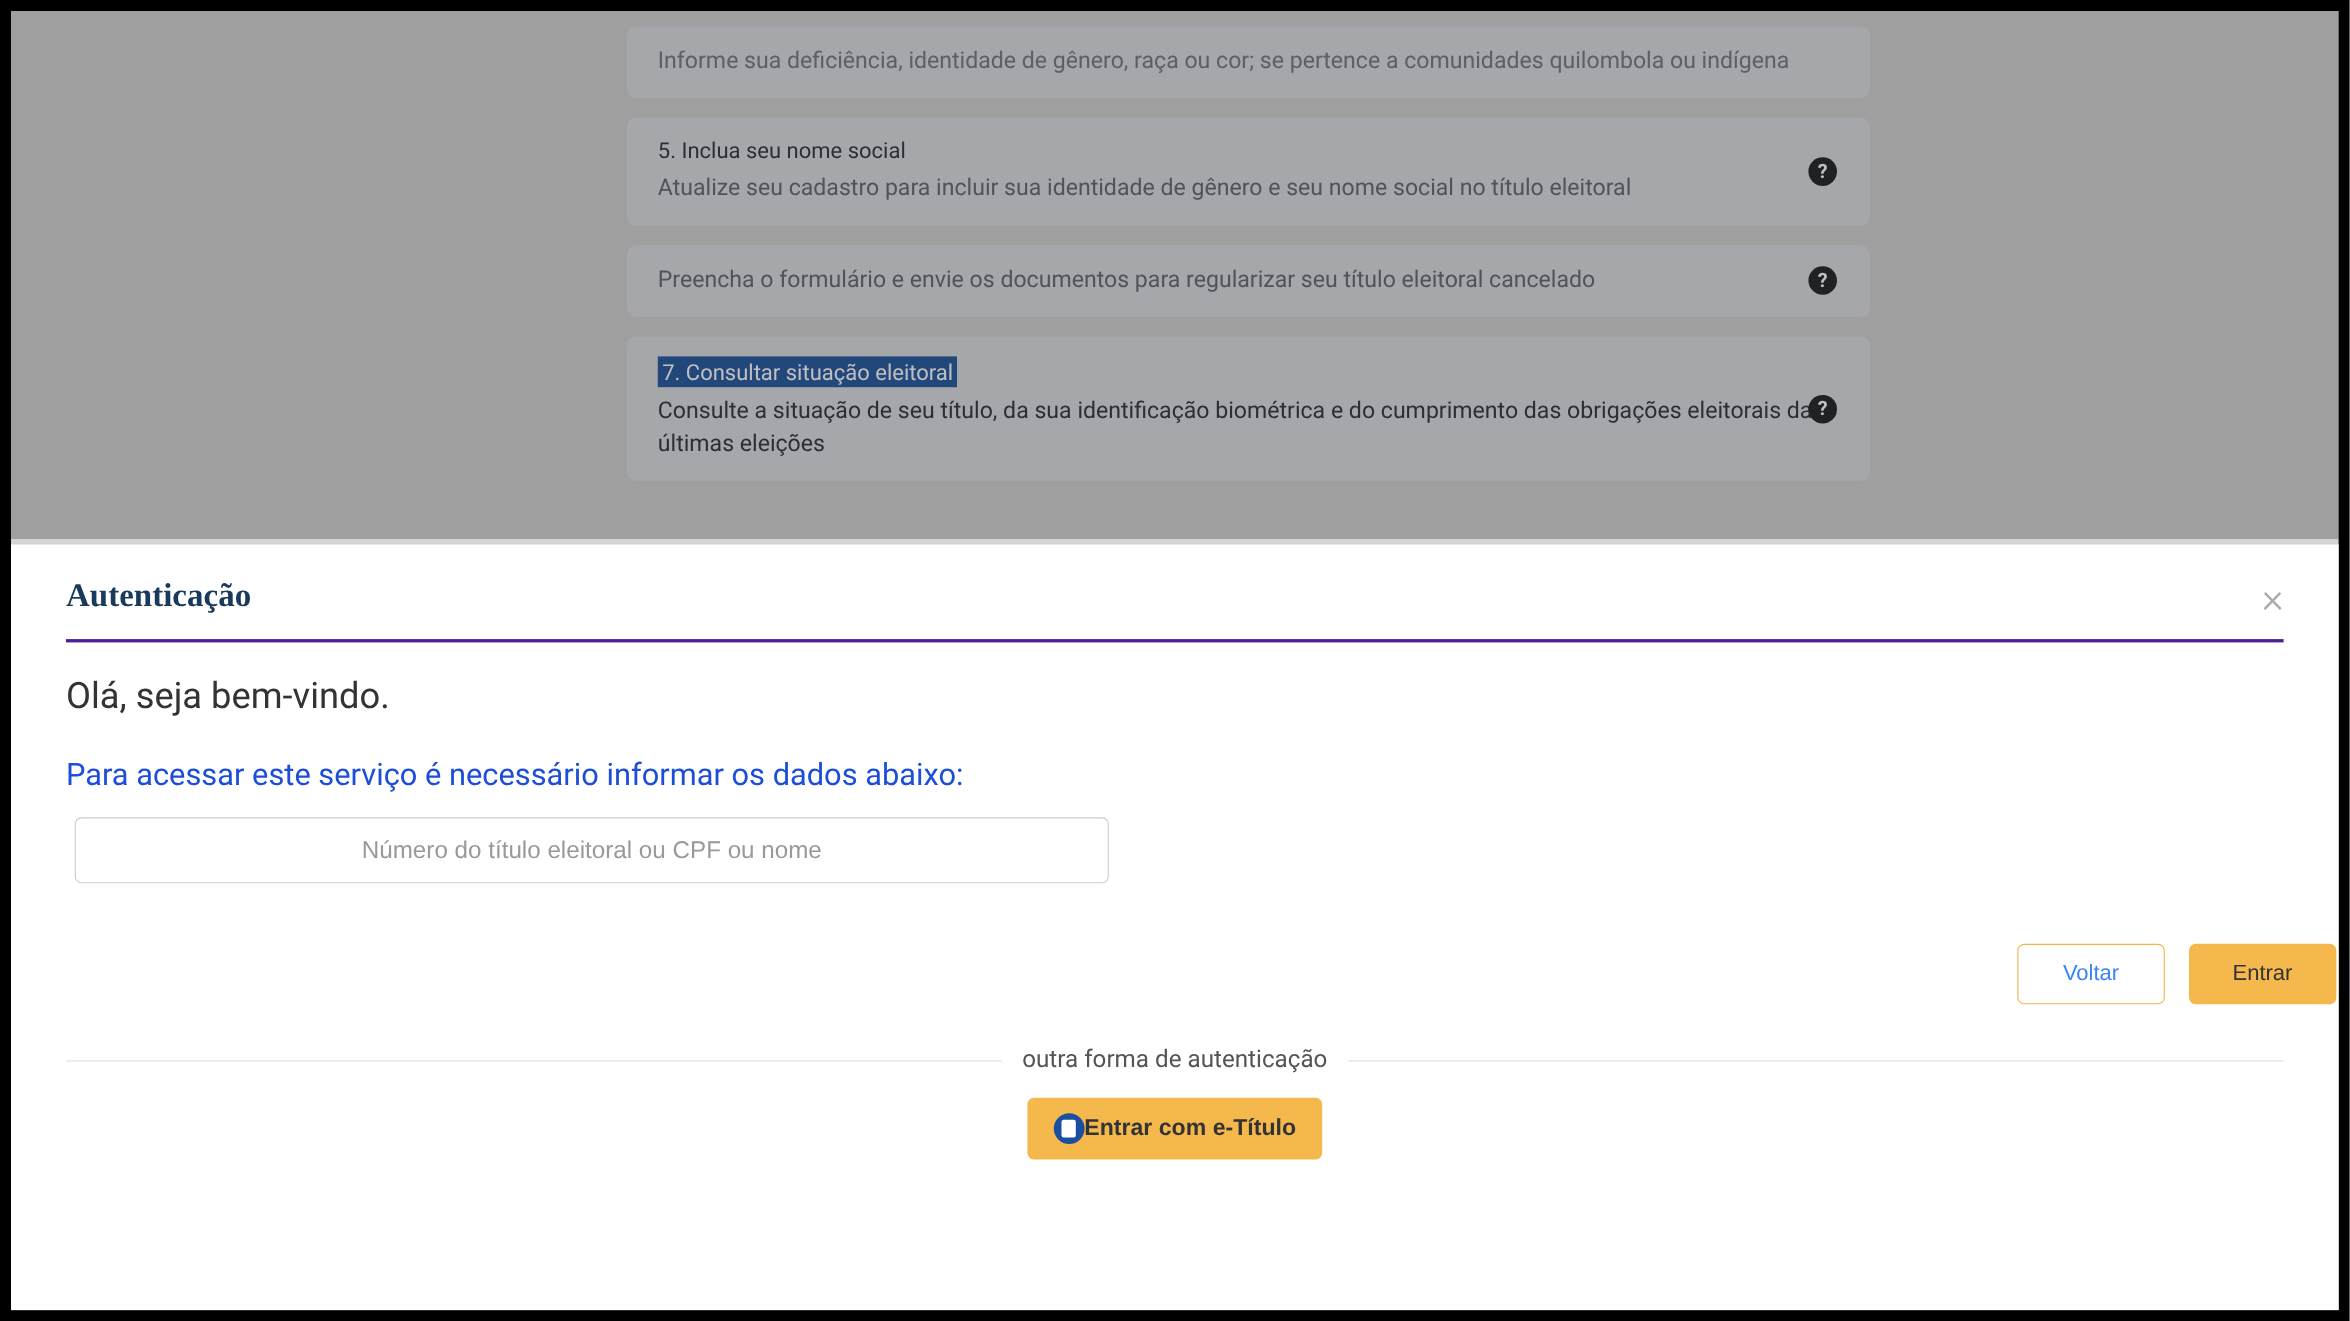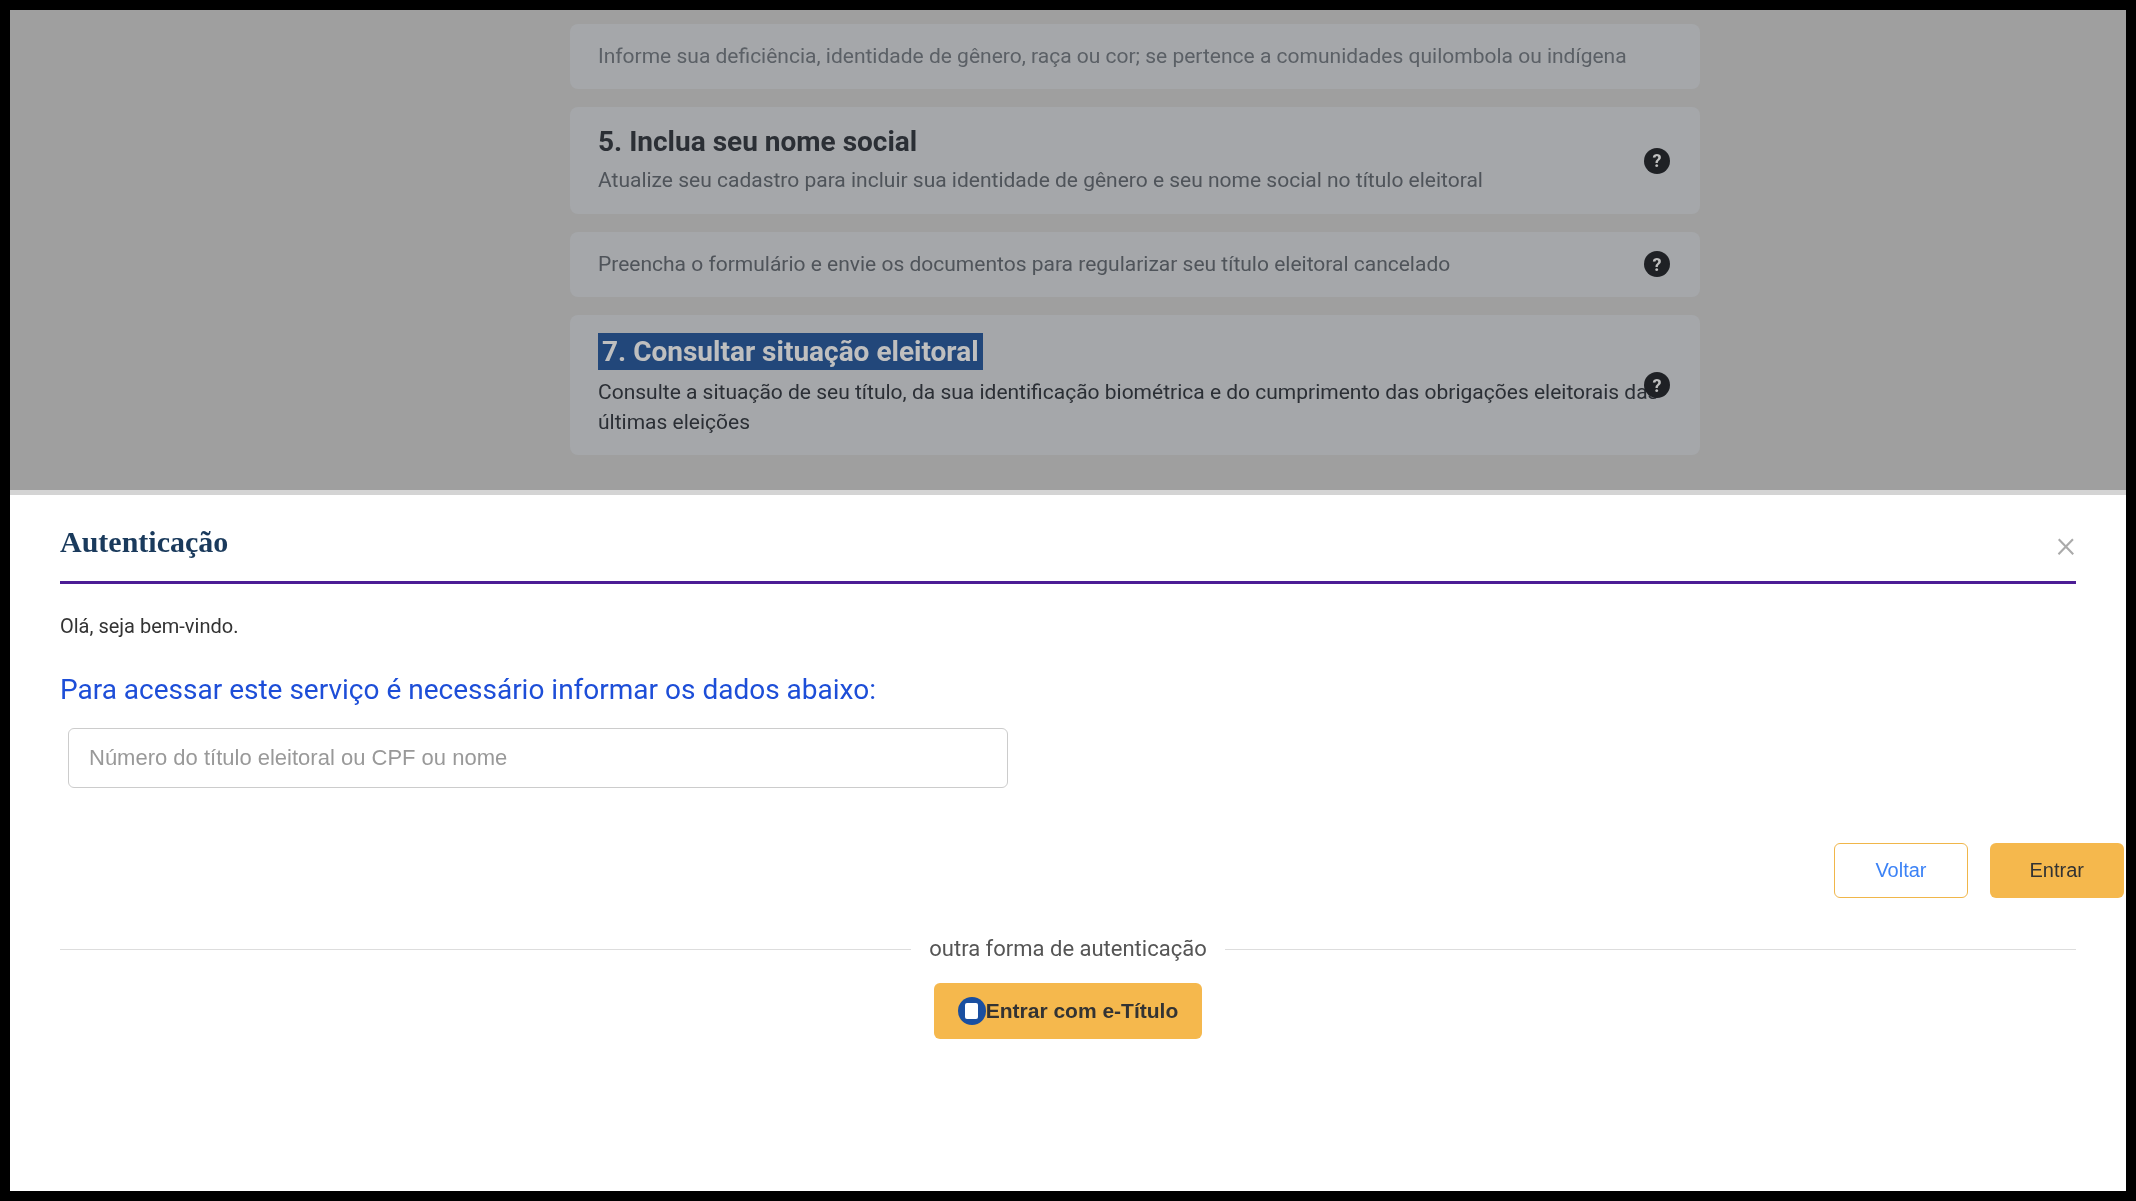--- a/index.html
+++ b/index.html
@@ -47,23 +47,23 @@
   margin-left: 560px;
 }
 .card {
   background: #dcdfe3;
   border-radius: 8px;
   padding: 18px 28px;
   margin-bottom: 18px;
   position: relative;
 }
 .card-title {
-  font-weight: 700;
+  font-weight: 400;
   color: #3a3f47;
-  font-size: 28px;
+  font-size: 20px;
   margin-bottom: 8px;
 }
 .card-desc {
   color: #6a7078;
   font-size: 21px;
   line-height: 1.4;
 }
 .card-partial .card-desc {
   color: #7a8088;
 }
@@ -117,37 +117,38 @@
   color: #1a3a5c;
 }
 .close-btn {
   font-size: 38px;
   color: #aaa;
   cursor: pointer;
   line-height: 1;
   font-weight: 300;
 }
 .modal-greeting {
-  font-size: 20px;
+  font-size: 33px;
   color: #333;
   margin-bottom: 35px;
 }
 .modal-instruct {
   font-size: 28px;
   color: #1d4ed8;
   margin-bottom: 22px;
 }
 .input-field {
   width: 940px;
   padding: 16px 20px;
   font-size: 22px;
   border: 1px solid #ccc;
   border-radius: 6px;
   color: #8b5cf6;
   margin-left: 8px;
+  text-align: center;
 }
 .input-field::placeholder {
   color: #999;
 }
 .btn-row {
   display: flex;
   justify-content: flex-end;
   gap: 22px;
   margin-top: 55px;
   padding-right: 0;

